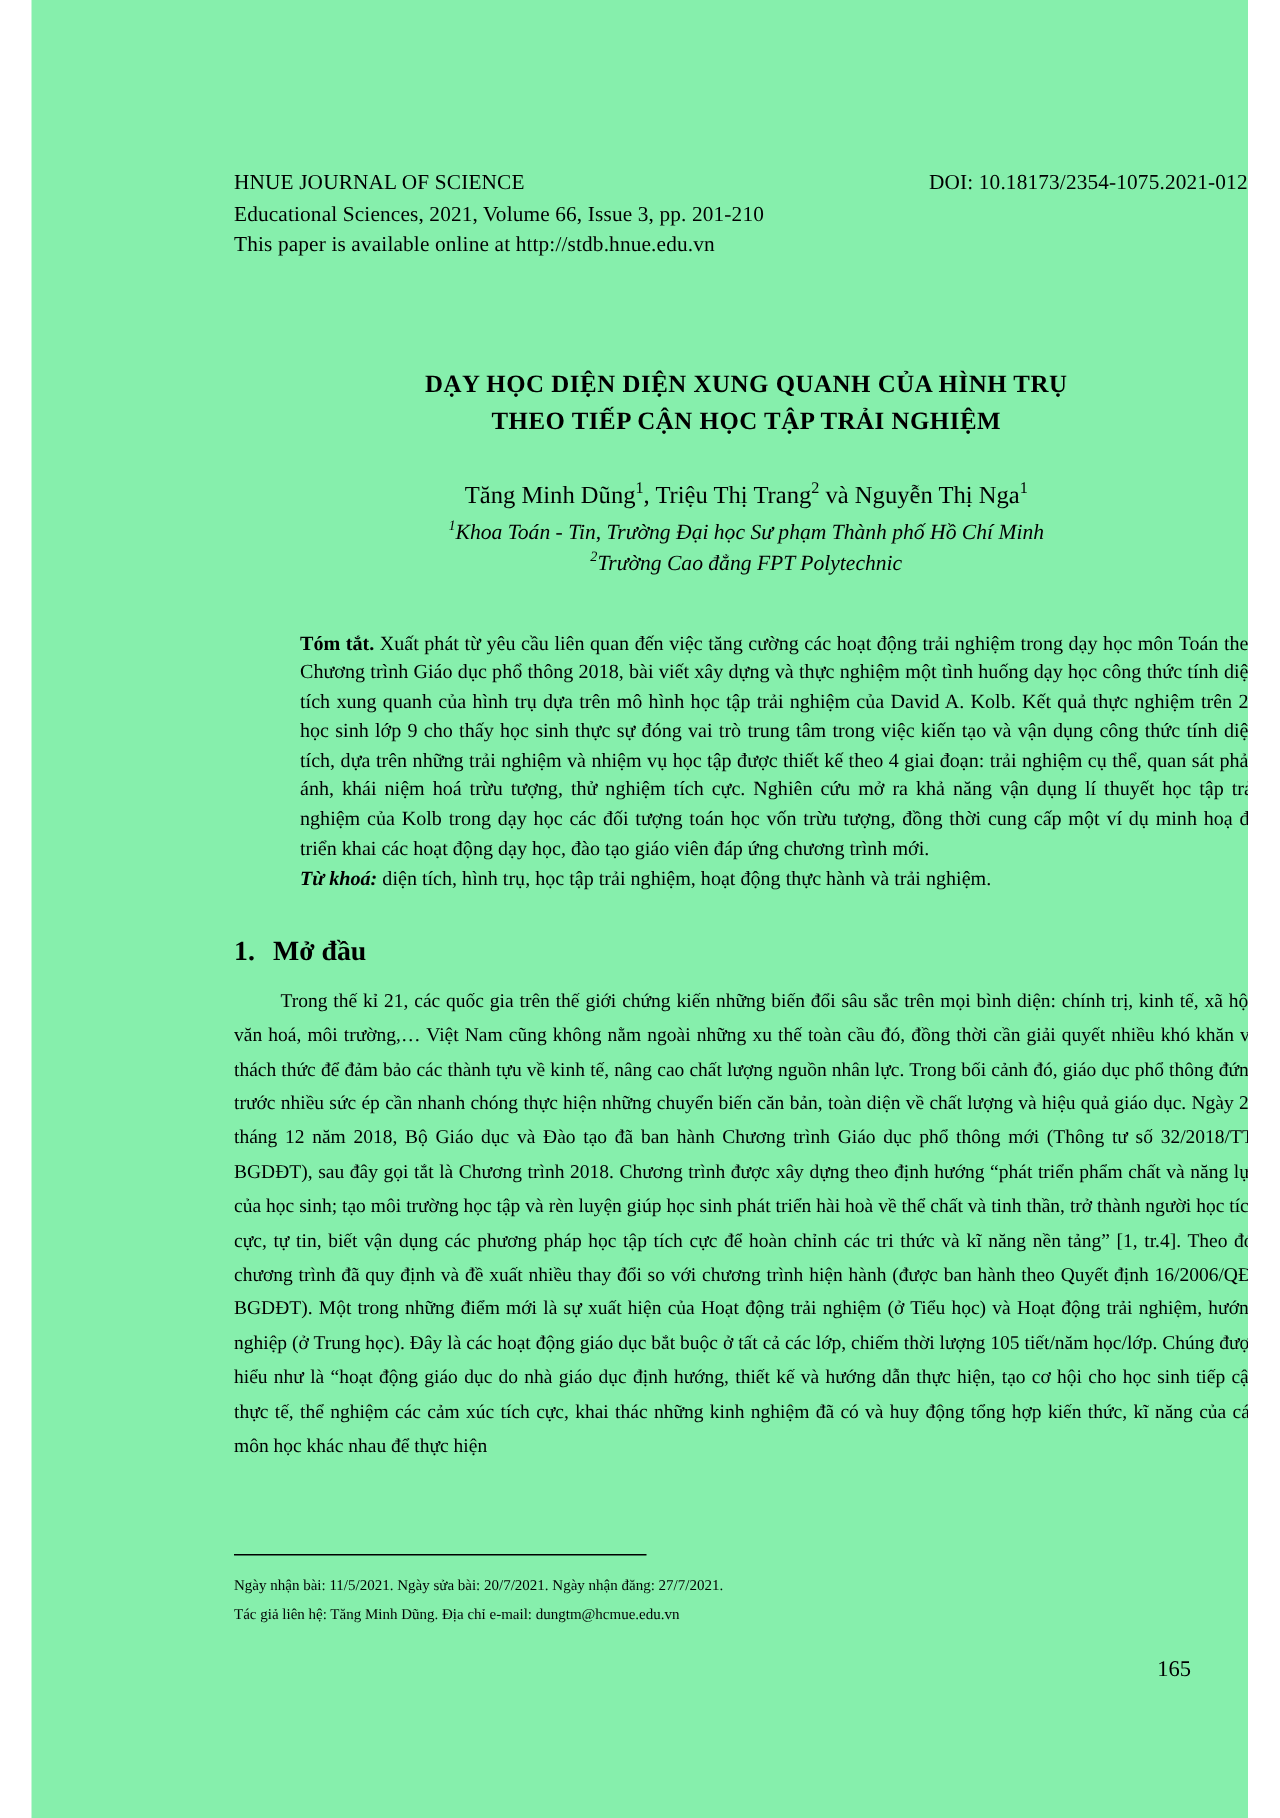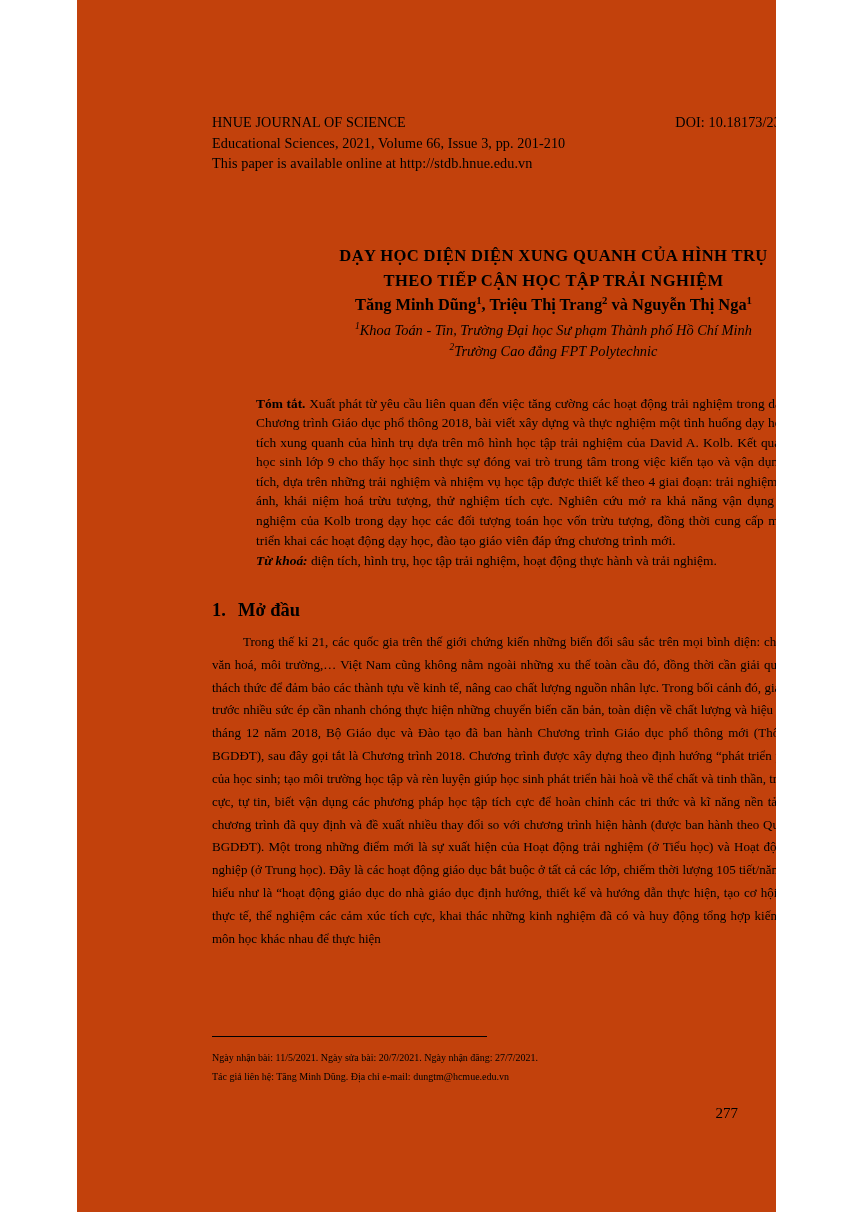--- a/index.html
+++ b/index.html
@@ -6,24 +6,24 @@
     margin: 0;
     padding: 0;
     background: #ffffff;
   }
   body {
     font-family: "Liberation Serif", "DejaVu Serif", serif;
     color: #000000;
   }
   .page {
     position: relative;
-    width: 699px;
+    width: 811px;
     height: 1212px;
     margin: 0 auto;
-    background: #c2410c;
+    background: #86efac;
     overflow: hidden;
     box-sizing: border-box;
   }
   .content {
     position: absolute;
     left: 135px;
     top: 112px;
     width: 683px;
   }
 
@@ -49,22 +49,23 @@
     text-align: center;
     font-weight: bold;
     font-size: 16.6px;
     line-height: 25px;
     letter-spacing: 0.35px;
   }
   .title-line { display: block; }
 
   
   .authors {
+    margin-top: 25px;
     text-align: center;
-    font-weight: bold;
+    font-weight: normal;
     font-size: 16.4px;
     line-height: 24px;
   }
   .affils {
     margin-top: 3px;
     text-align: center;
     font-style: italic;
     font-size: 14.4px;
     line-height: 21px;
   }
@@ -179,15 +180,15 @@
 
   </div>
 
   <div class="footnote-rule"></div>
 
   <div class="footnote">
     <span class="footnote-line">Ngày nhận bài: 11/5/2021. Ngày sửa bài: 20/7/2021. Ngày nhận đăng: 27/7/2021.</span>
     <span class="footnote-line">Tác giả liên hệ: Tăng Minh Dũng. Địa chỉ e-mail: dungtm@hcmue.edu.vn</span>
   </div>
 
-  <div class="page-number">277</div>
+  <div class="page-number">165</div>
 
 </div>
 
 </body></html>

